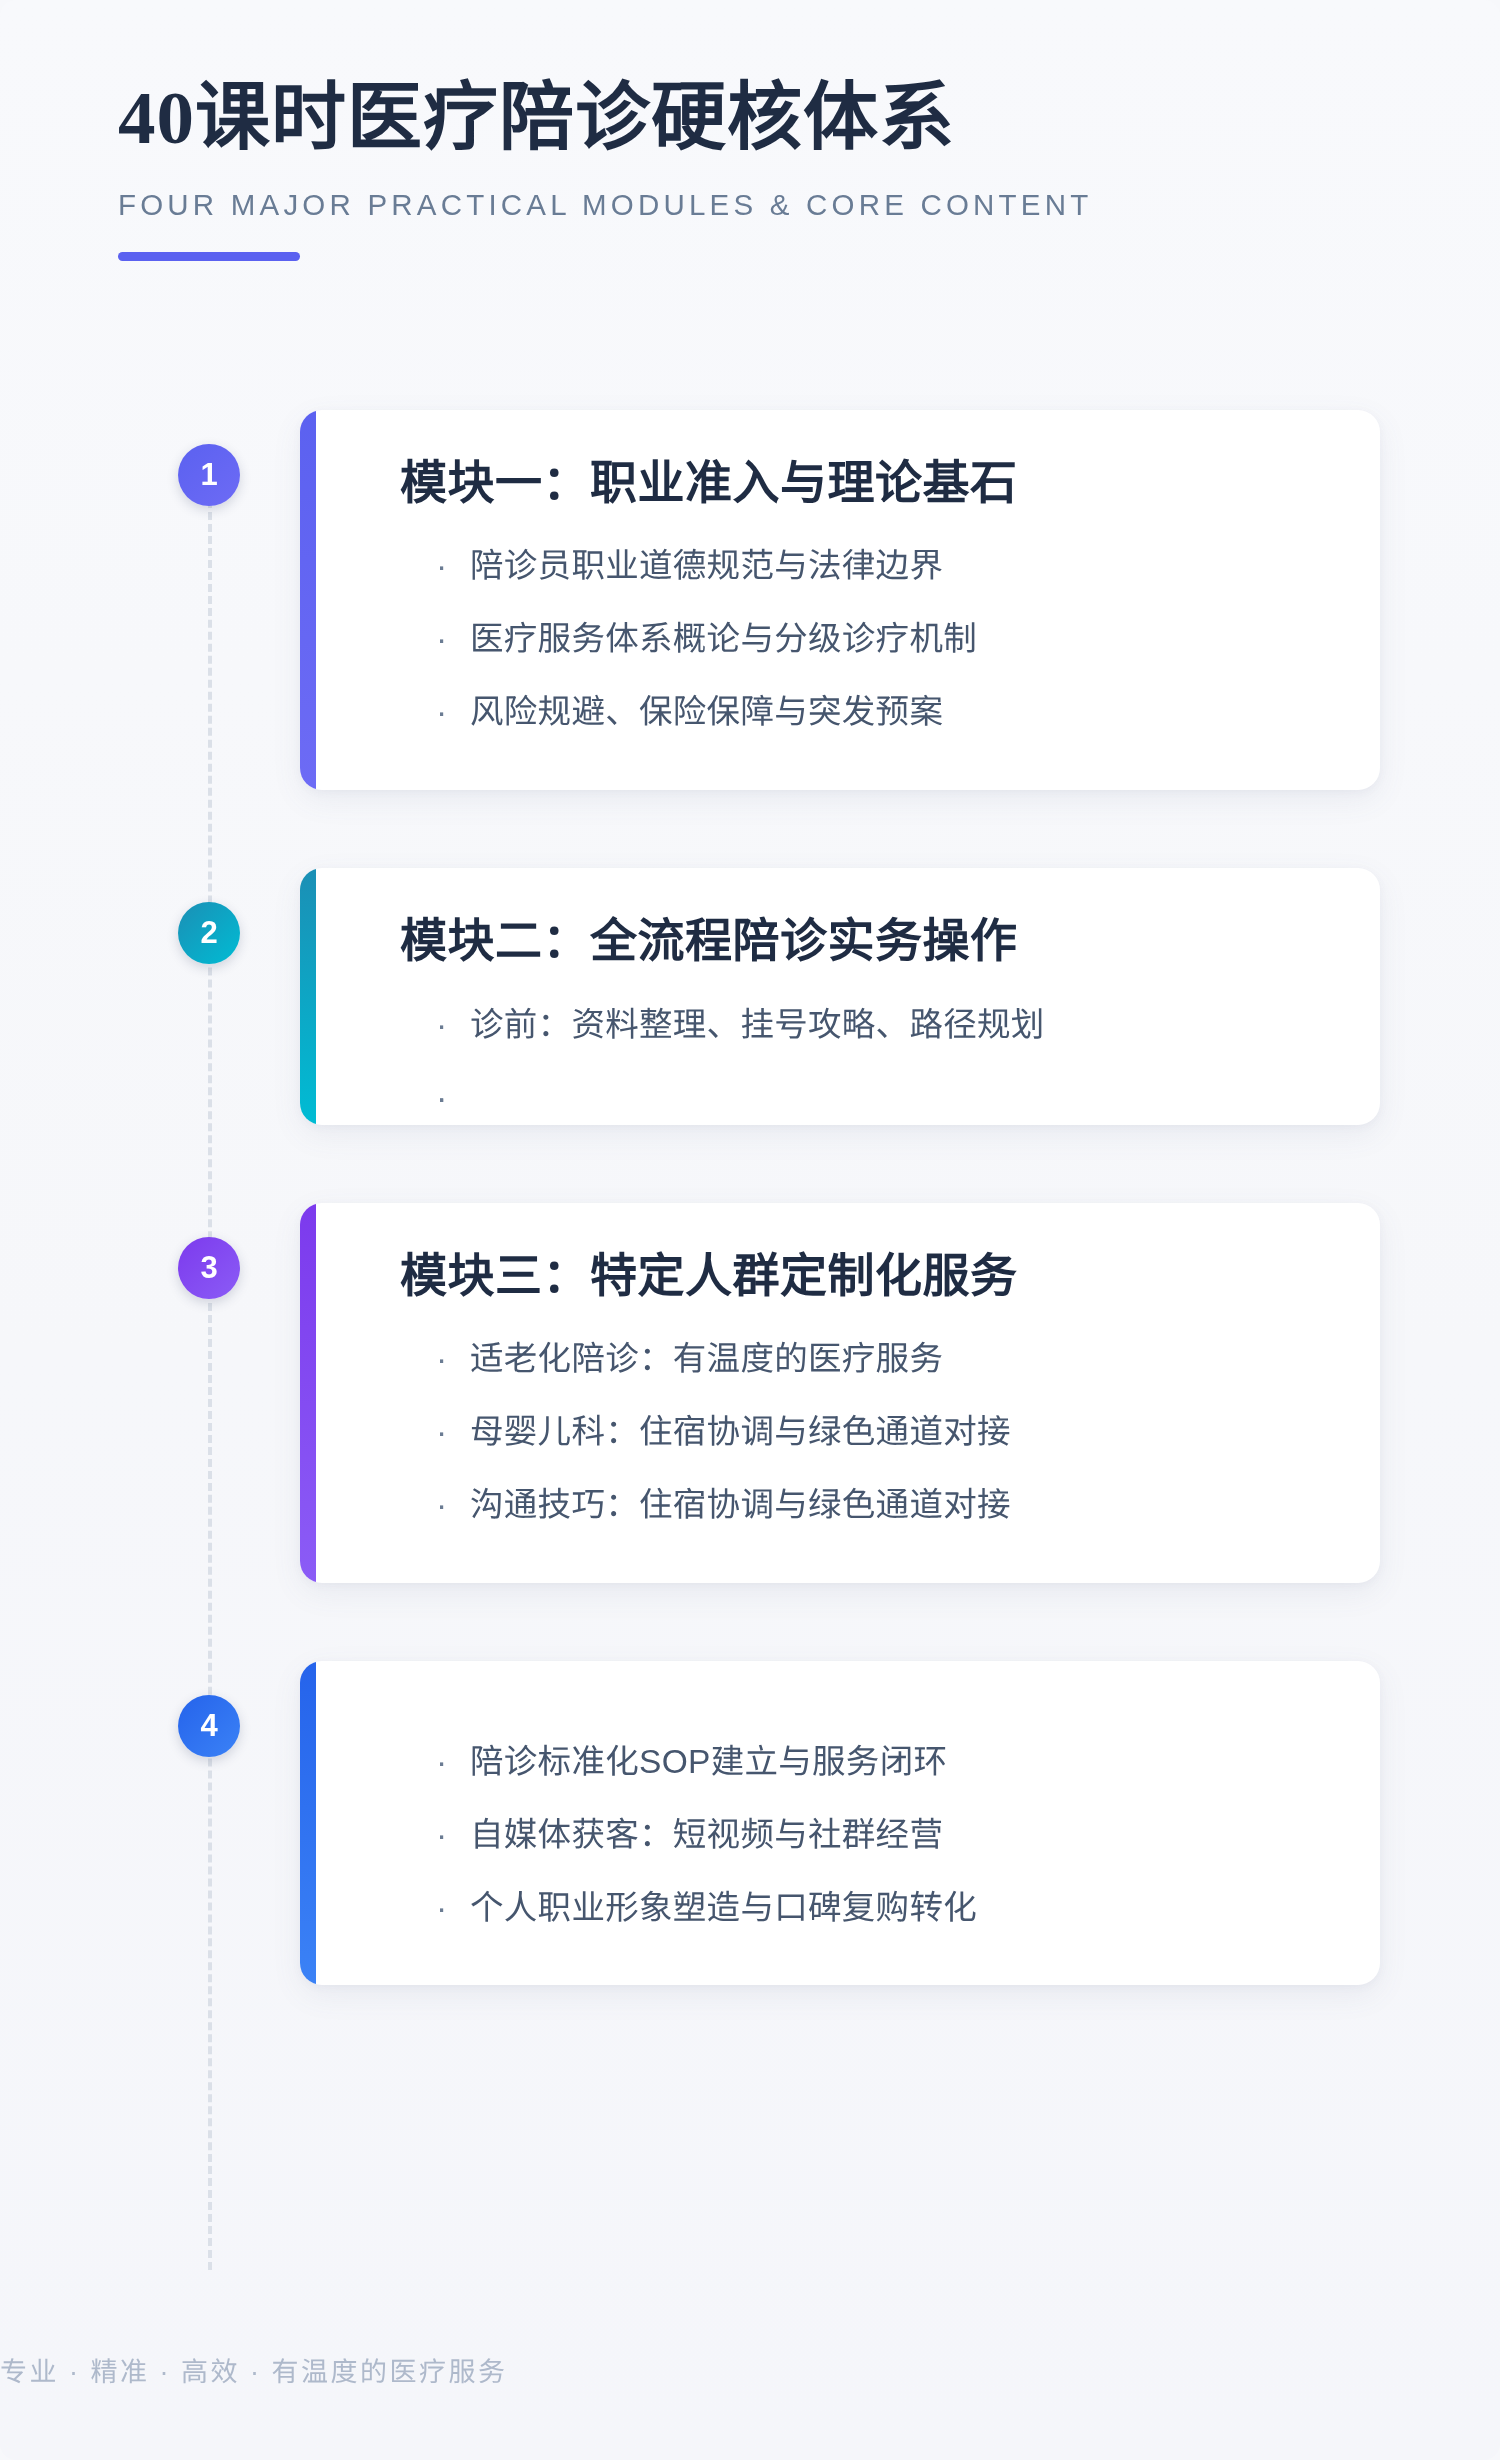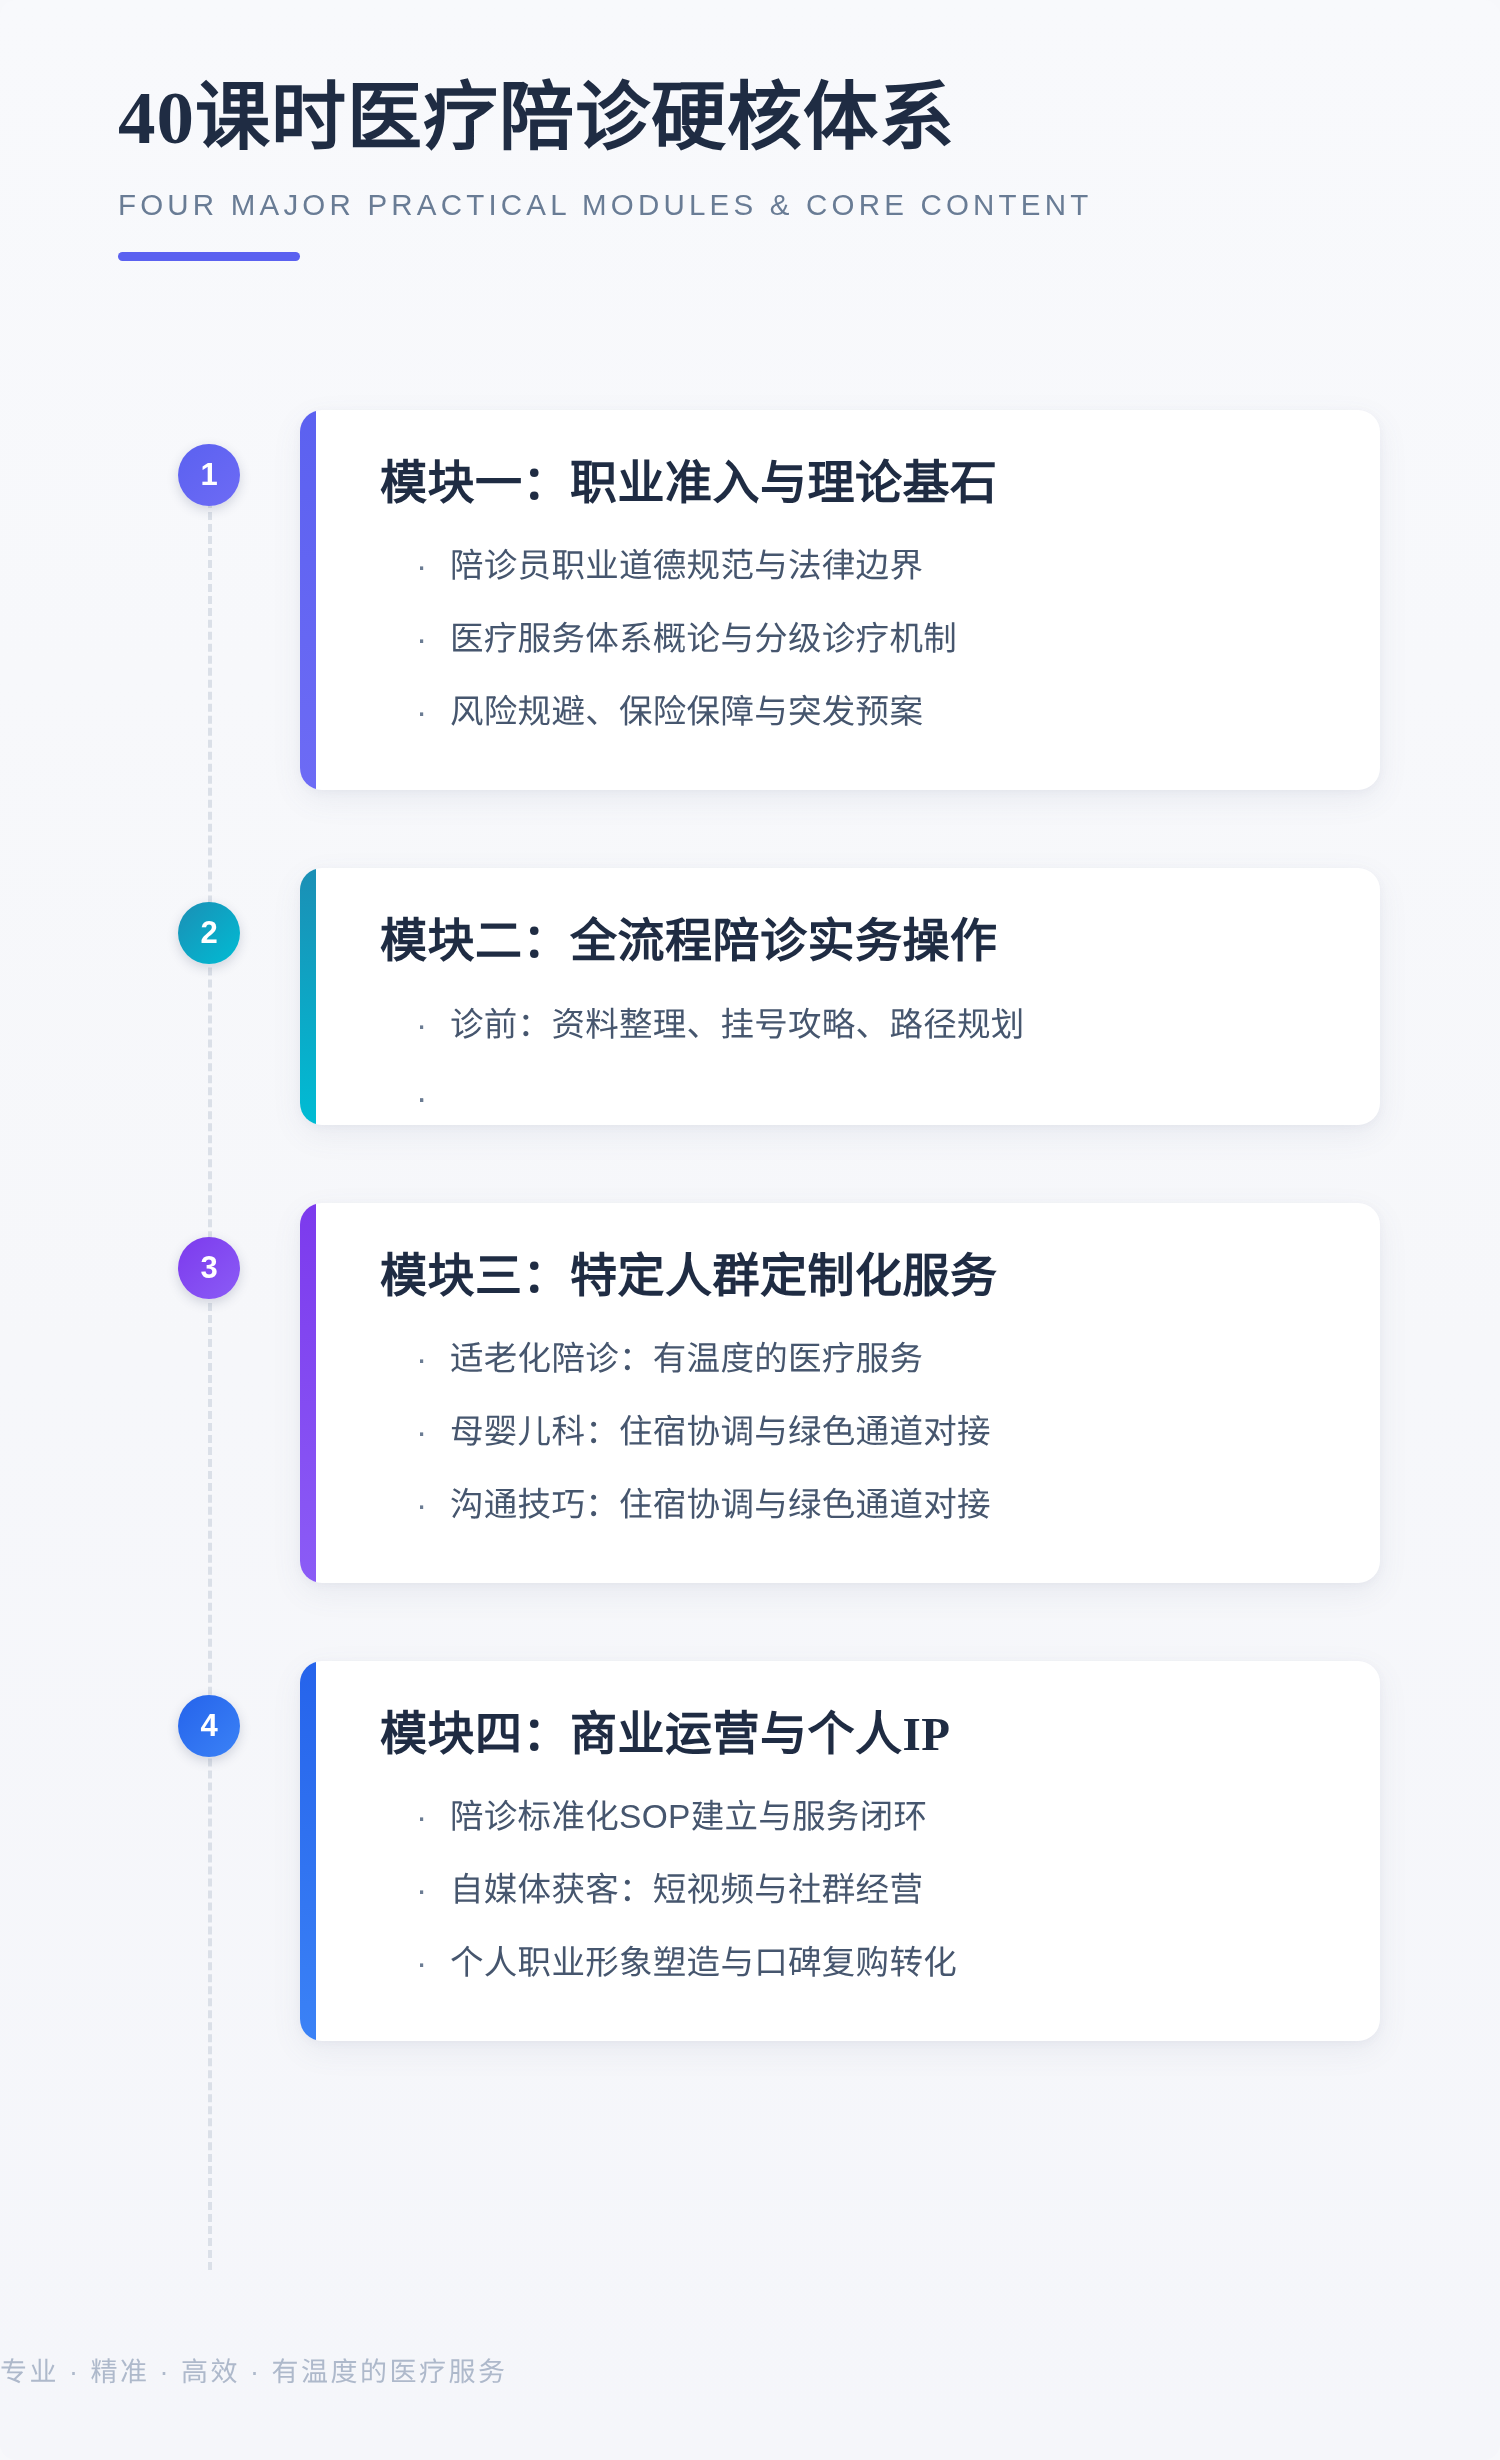--- a/index.html
+++ b/index.html
@@ -104,21 +104,21 @@
   }
 
   .card {
     position: relative;
     margin-left: 300px;
     width: 1080px;
     background: #ffffff;
     border-radius: 22px;
     box-shadow: 0 10px 30px rgba(90, 105, 140, 0.085),
                 0 2px 8px rgba(90, 105, 140, 0.05);
-    padding: 46px 60px 52px 80px;
+    padding: 46px 60px 52px 100px;
     overflow: hidden;
   }
 
   .card-accent {
     position: absolute;
     left: 0;
     top: 0;
     bottom: 0;
     width: 16px;
     border-top-left-radius: 22px;
@@ -231,21 +231,20 @@
             <li><span class="bullet">·</span><span>沟通技巧：住宿协调与绿色通道对接</span></li>
           </ul>
         </div>
       </div>
       <div class="module">
         <div class="badge" style="background: linear-gradient(135deg, rgb(37, 99, 235), rgb(59, 130, 246));">
           <span>4</span>
         </div>
         <div class="card">
           <div class="card-accent" style="background: linear-gradient(rgb(37, 99, 235), rgb(59, 130, 246));"></div>
-          <div class="card-title">模块四：商业运营与个人IP</div>
           <ul class="card-list">
             <li><span class="bullet">·</span><span>陪诊标准化SOP建立与服务闭环</span></li>
             <li><span class="bullet">·</span><span>自媒体获客：短视频与社群经营</span></li>
             <li><span class="bullet">·</span><span>个人职业形象塑造与口碑复购转化</span></li>
           </ul>
         </div>
       </div>
     </div>
 
   <div class="footer">专业 · 精准 · 高效 · 有温度的医疗服务</div>

